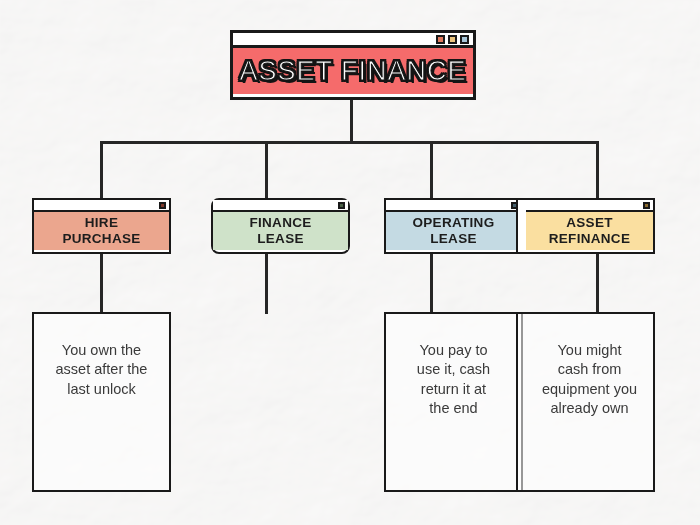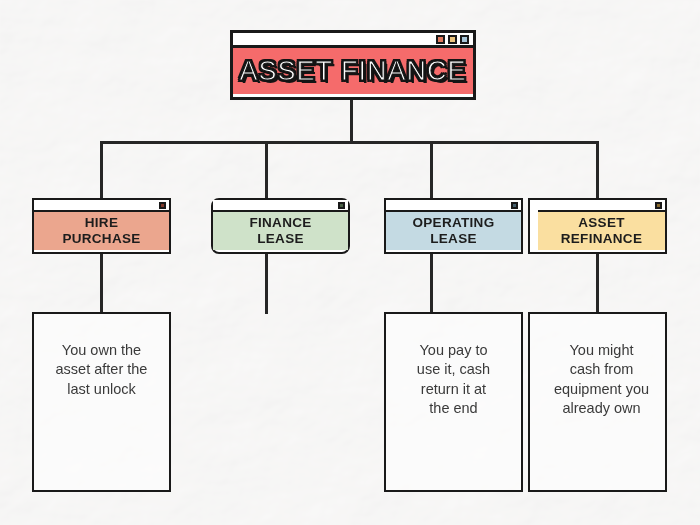--- a/index.html
+++ b/index.html
@@ -73,21 +73,21 @@
     text-align: center;
     padding-top: 27px;
   }
   .desc-text {
     font-size: 14.5px; line-height: 1.33; color: #3a3a3a;
     white-space: pre-line;
   }
 
   
   .col-0 { left: 32px; }  .col-1 { left: 211px; border-radius: 8px; }
-  .col-2 { left: 362px; margin-left: 22px; } .col-3 { left: 528px; padding-left: 8px; }
+  .col-2 { left: 362px; margin-left: 22px; } .col-3 { left: 516px; padding-left: 8px; }
 </style>
 </head>
 <body>
 
 <div class="canvas">
 
   <svg class="paper-texture" width="700" height="525" xmlns="http://www.w3.org/2000/svg">
     <filter id="crumple" x="0" y="0" width="100%" height="100%">
       <feTurbulence type="fractalNoise" baseFrequency="0.013 0.016" numOctaves="4" seed="11" result="noise"></feTurbulence>
       <feDiffuseLighting in="noise" lighting-color="#ffffff" surfaceScale="1.7" diffuseConstant="1.05">

